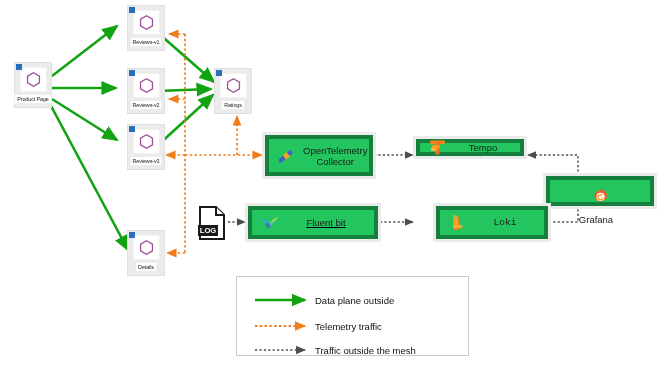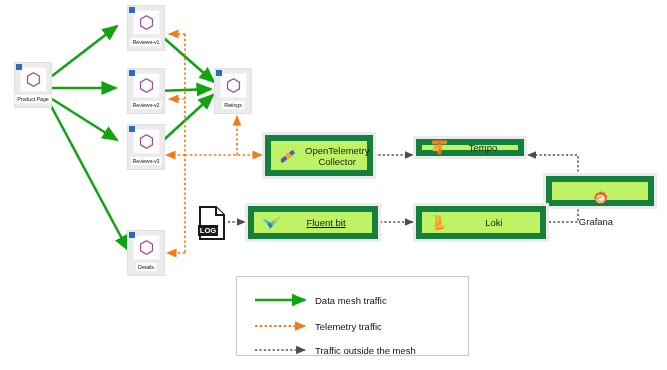--- a/index.html
+++ b/index.html
@@ -69,22 +69,22 @@
     line-height: 8px;
     color: #1a1a1a;
     padding: 0 2px;
     white-space: nowrap;
     letter-spacing: -0.1px;
   }
 
   
   .appbox {
     position: absolute;
-    background: #bef264;
-    border: 6px solid #15803d;
+    background: #22c55e;
+    border: 4px solid #15803d;
     box-shadow: 0 0 0 3px #ebebeb;
     box-sizing: border-box;
     display: flex;
     align-items: center;
     z-index: 5;
   }
   .appbox .ic {
     width: 34px;
     flex: 0 0 34px;
     display: flex;
@@ -301,21 +301,21 @@
       <svg width="23" height="23" viewBox="0 0 24 24">
         <path d="M2.5,7.5 L11,12 L7.5,13.6 z" fill="#2da9e1"></path>
         <path d="M11,12 L21.5,5.5 L13.2,16 z" fill="#5bc4a6"></path>
         <path d="M13.2,16 L11,12 L7.5,13.6 L10.6,18.5 z" fill="#3a74c4"></path>
         <path d="M21.5,5.5 L14.2,10 L16.5,11.4 z" fill="#b7d44a"></path>
       </svg>
     </span>
     <span class="txt">Fluent bit</span>
   </div>
 
-  <div class="appbox" style="left:416px; top:206px; width:130px; height:33px;">
+  <div class="appbox" style="left:436px; top:206px; width:112px; height:33px;font-family:Liberation Mono, monospace;">
     <span class="ic">
       <svg width="21" height="21" viewBox="0 0 24 24">
         <path d="M7,3 l1.6,0.3 1.1,9.4 -2.1,0.4 z" fill="#f9a11b"></path>
         <path d="M9.3,3.4 l1.6,0.3 1.0,9.3 -2.0,0.3 z" fill="#fbb040"></path>
         <path d="M11.6,4.2 l1.5,0.4 0.8,8.6 -1.9,0.3 z" fill="#f58220"></path>
         <path d="M6.6,12.6 l7.1,-0.6 0.4,3.4 -7.1,0.8 z" fill="#f9a11b"></path>
         <path d="M7,16 l10.6,-1.1 0.3,2.6 -10.6,1.2 z" fill="#fbb040"></path>
         <path d="M7.4,18.6 l9.2,-1.0 0.2,1.9 -9.2,1.0 z" fill="#f58220"></path>
       </svg>
     </span>
@@ -326,21 +326,21 @@
 
     <div class="lg-row" style="top:14px;">
       <svg class="sw" viewBox="0 0 62 14">
         <defs>
           <marker id="lg1" markerWidth="7" markerHeight="7" refX="5.6" refY="3" orient="auto">
             <path d="M0,0.3 L6.4,3 L0,5.7 z" fill="#12a312"></path>
           </marker>
         </defs>
         <path d="M2,7 L52,7" stroke="#12a312" stroke-width="2.4" fill="none" marker-end="url(#lg1)"></path>
       </svg>
-      <span class="lt">Data mesh traffic</span>
+      <span class="lt">Data plane outside</span>
     </div>
 
     <div class="lg-row" style="top:40px;">
       <svg class="sw" viewBox="0 0 62 14">
         <defs>
           <marker id="lg2" markerWidth="7" markerHeight="7" refX="5.6" refY="3" orient="auto">
             <path d="M0,0.4 L6.2,3 L0,5.6 z" fill="#f07d1a"></path>
           </marker>
         </defs>
         <path d="M2,7 L52,7" stroke="#f07d1a" stroke-width="1.8" fill="none" stroke-dasharray="2.4 2.4" marker-end="url(#lg2)"></path>

